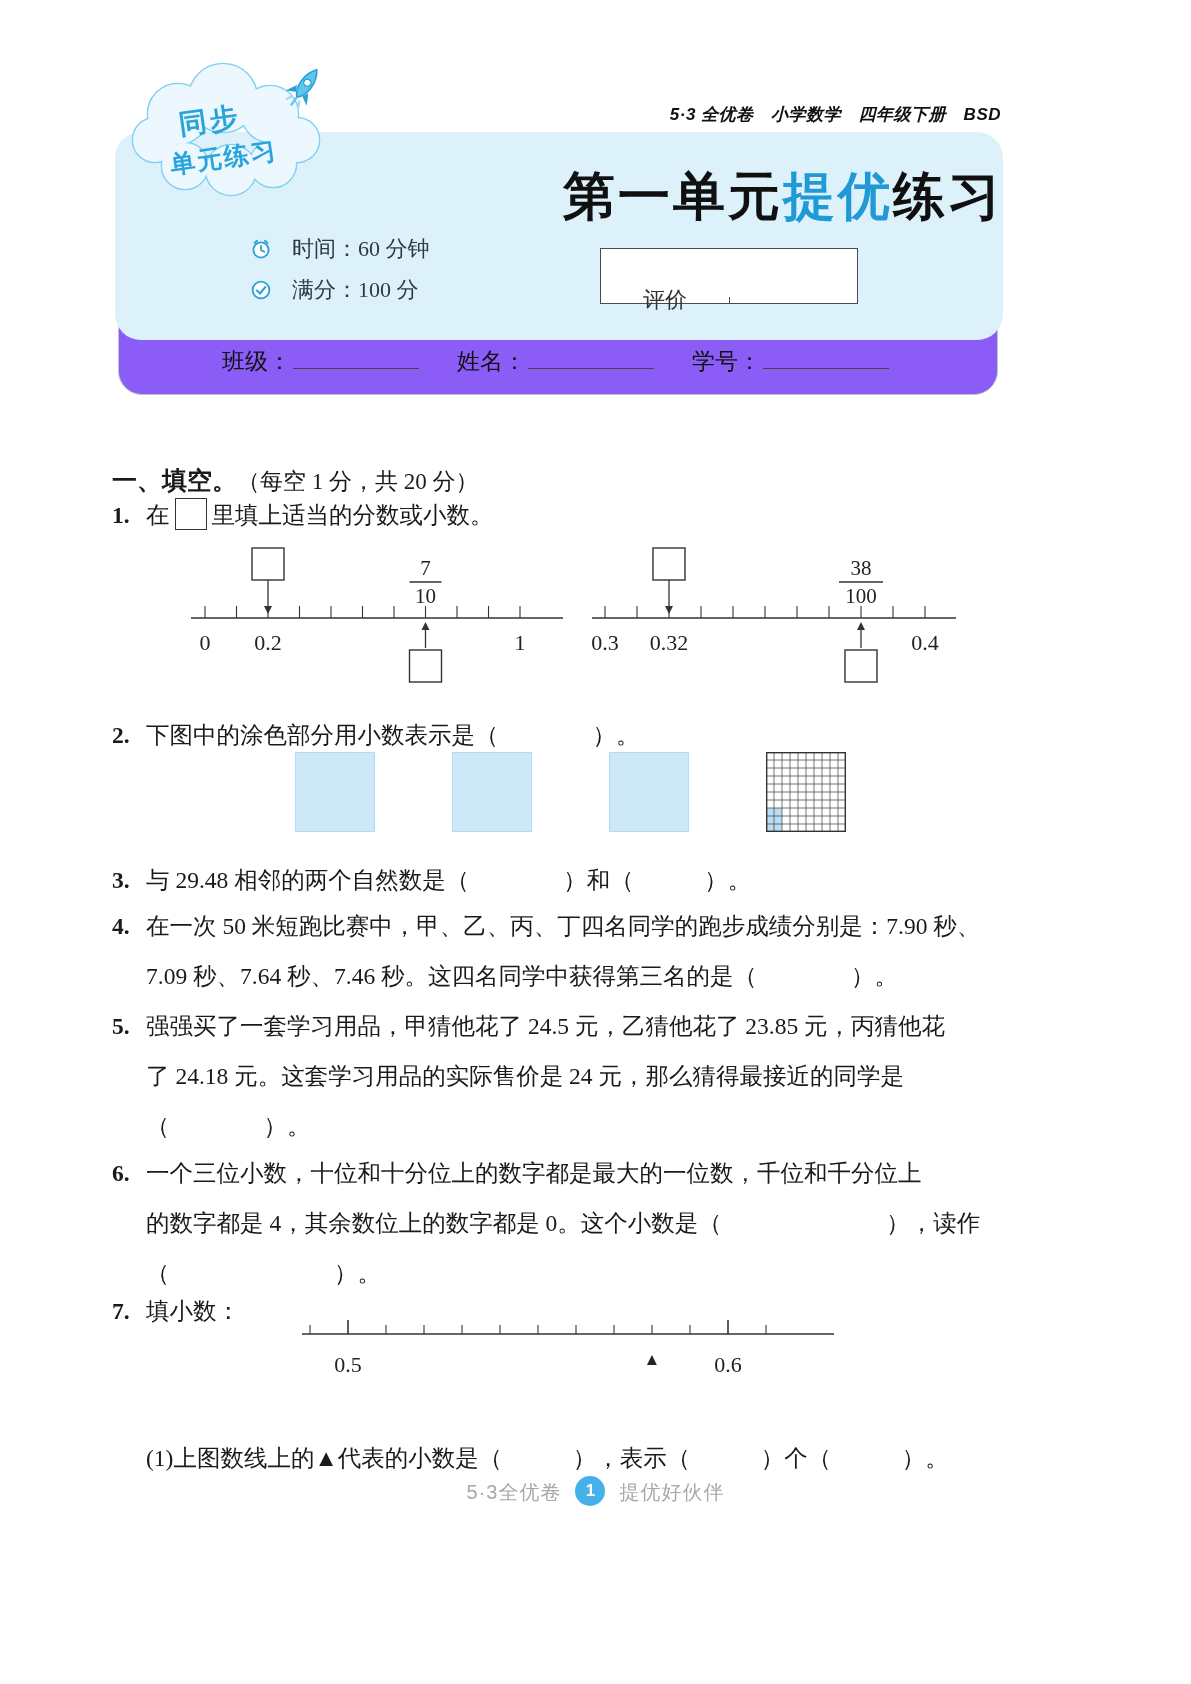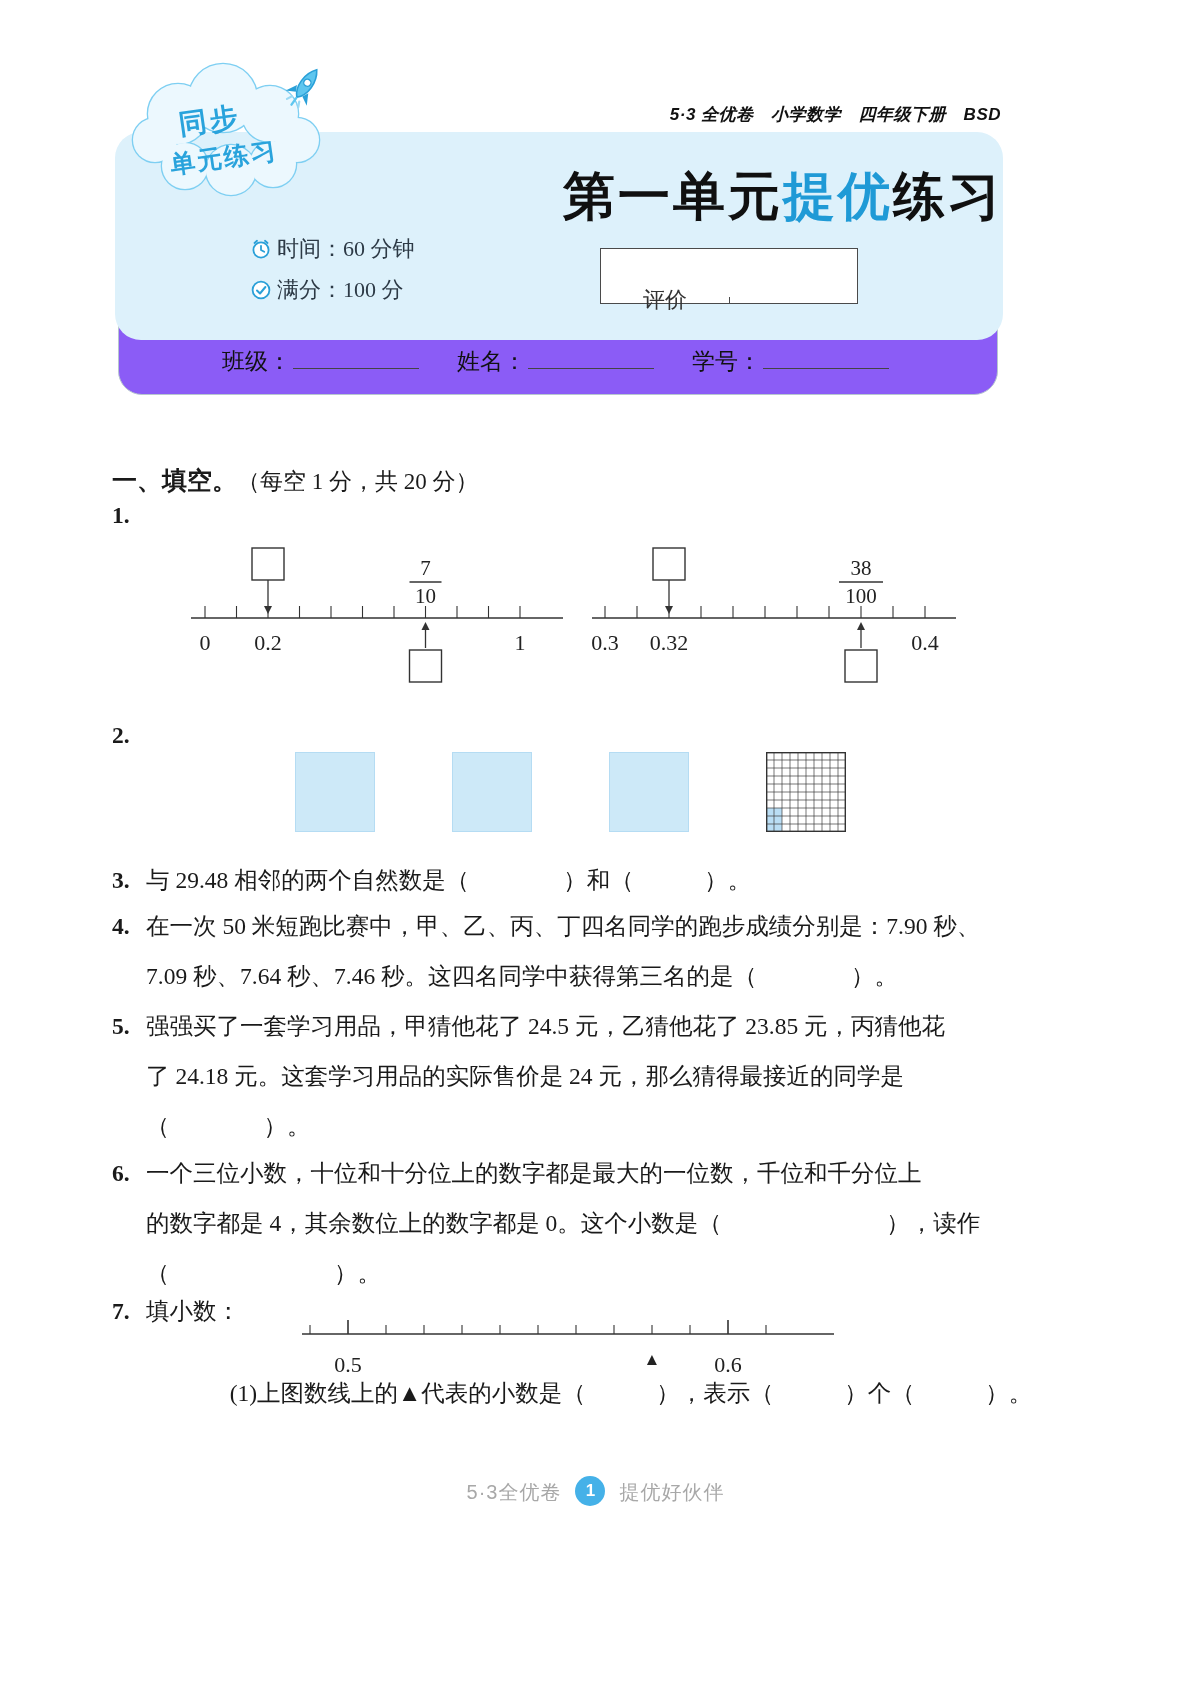--- a/index.html
+++ b/index.html
@@ -23,21 +23,21 @@
   .panel{
     position:absolute;left:115px;top:132px;width:888px;height:208px;
     background:#ddf1fb;border-radius:26px;z-index:2;
   }
   .title{
     text-align:right;padding-top:30px;font-size:52px;font-weight:bold;
     font-family:"Liberation Sans", sans-serif;letter-spacing:3px;color:#101010;
   }
   .title .hl{color:#1f9ad6;}
   .info{position:absolute;left:135px;top:102px;font-size:22px;color:#2d3a46;}
-  .info-line{display:flex;align-items:center;gap:5px;height:30px;margin-bottom:11px;}
+  .info-line{display:flex;align-items:center;gap:20px;height:30px;margin-bottom:11px;}
   .eval{
     position:absolute;left:485px;top:116px;width:258px;height:56px;
     border:1.5px solid #4a4a4a;background:#fff;display:flex;box-sizing:border-box;
   }
   .eval-label{
     width:128px;border-right:1.5px solid #4a4a4a;display:flex;align-items:center;
     justify-content:center;font-size:22px;color:#333;margin-top:48px;
   }
   .eval-blank{flex:1;background:#fff;}
 
@@ -147,20 +147,21 @@
     <path d="M-4.5,16 L-7,21 M4.5,16 L7,21" stroke="#9bd9f4" stroke-width="2.2" stroke-linecap="round"></path>
   </g>
   <text x="88" y="74" font-size="28" font-weight="bold" fill="#29a3dc" text-anchor="middle" letter-spacing="3" font-family="Liberation Sans, sans-serif" transform="rotate(-8 88 74)">同步</text>
   <text x="102" y="110" font-size="25" font-weight="bold" fill="#29a3dc" text-anchor="middle" letter-spacing="2" font-family="Liberation Sans, sans-serif" transform="rotate(-8 102 110)">单元练习</text>
 </svg>
 
 <div class="abs section-head"><span class="sec-title">一、填空。</span><span class="sec-note">（每空 1 分，共 20 分）</span></div>
 
 <div class="q" style="left:112px;top:490px;">
   <span class="qnum">1.</span>
+  <span class="qtext"><span>在</span><span class="inline-box"></span><span>里填上适当的分数或小数。</span></span>
 </div>
 
 <svg class="abs" style="left:185px;top:538px;" width="385" height="158">
     <line x1="6" y1="80" x2="378" y2="80" stroke="#333" stroke-width="1.6"></line>
     <line x1="20" y1="68" x2="20" y2="80" stroke="#333" stroke-width="1.1"></line>
     <line x1="51.5" y1="68" x2="51.5" y2="80" stroke="#333" stroke-width="1.1"></line>
     <line x1="83" y1="68" x2="83" y2="80" stroke="#333" stroke-width="1.1"></line>
     <line x1="114.5" y1="68" x2="114.5" y2="80" stroke="#333" stroke-width="1.1"></line>
     <line x1="146" y1="68" x2="146" y2="80" stroke="#333" stroke-width="1.1"></line>
     <line x1="177.5" y1="68" x2="177.5" y2="80" stroke="#333" stroke-width="1.1"></line>
@@ -204,20 +205,21 @@
     <rect x="257.00000000000006" y="112" width="32" height="32" fill="none" stroke="#333" stroke-width="1.4"></rect>
     <line x1="273.00000000000006" y1="110" x2="273.00000000000006" y2="90" stroke="#333" stroke-width="1.3"></line>
     <polygon points="269.00000000000006,92 277.00000000000006,92 273.00000000000006,84" fill="#333"></polygon>
     <text x="273.00000000000006" y="37" font-size="21" text-anchor="middle" font-family="Liberation Serif, serif" fill="#222">38</text>
     <line x1="251.00000000000006" y1="44" x2="295.00000000000006" y2="44" stroke="#333" stroke-width="1.3"></line>
     <text x="273.00000000000006" y="65" font-size="21" text-anchor="middle" font-family="Liberation Serif, serif" fill="#222">100</text>
   </svg>
 
 <div class="q" style="left:112px;top:710px;">
   <span class="qnum">2.</span>
+  <span class="qtext">下图中的涂色部分用小数表示是（　　　　）。</span>
 </div>
 
 <div class="abs squares" style="left:295px;top:752px;">
   <div data-solid=""><div class="solid-sq"></div><div class="solid-sq"></div><div class="solid-sq"></div></div>
   <svg width="80" height="80">
       <rect x="0" y="56" width="8" height="8" fill="#badef5"></rect>
       <rect x="8" y="56" width="8" height="8" fill="#badef5"></rect>
       <rect x="0" y="64" width="8" height="8" fill="#badef5"></rect>
       <rect x="8" y="64" width="8" height="8" fill="#badef5"></rect>
       <rect x="0" y="72" width="8" height="8" fill="#badef5"></rect>
@@ -287,21 +289,21 @@
     <line x1="313.99999999999983" y1="13" x2="313.99999999999983" y2="22" stroke="#333" stroke-width="1.1"></line>
     <line x1="351.99999999999983" y1="13" x2="351.99999999999983" y2="22" stroke="#333" stroke-width="1.1"></line>
     <line x1="389.9999999999999" y1="13" x2="389.9999999999999" y2="22" stroke="#333" stroke-width="1.1"></line>
     <line x1="427.99999999999994" y1="8" x2="427.99999999999994" y2="22" stroke="#333" stroke-width="1.6"></line>
     <line x1="465.99999999999994" y1="13" x2="465.99999999999994" y2="22" stroke="#333" stroke-width="1.1"></line>
     <text x="48" y="60" font-size="22" text-anchor="middle" font-family="Liberation Serif, serif" fill="#222">0.5</text>
     <text x="427.99999999999994" y="60" font-size="22" text-anchor="middle" font-family="Liberation Serif, serif" fill="#222">0.6</text>
     <text x="351.99999999999983" y="53" font-size="17" text-anchor="middle" font-family="Liberation Serif, serif" fill="#222">▲</text>
   </svg>
 
-<div class="q" style="left:146px;top:1368px;padding-left:0;text-align:center;">
+<div class="q" style="left:146px;top:1433px;padding-left:0;">
   <span class="qtext">(1)上图数线上的▲代表的小数是（　　　），表示（　　　）个（　　　）。</span>
 </div>
 
 <div class="abs footer">
   <span class="f-text">5·3全优卷</span>
   <span class="f-circle">1</span>
   <span class="f-text">提优好伙伴</span>
 </div>
 
 </body></html>

